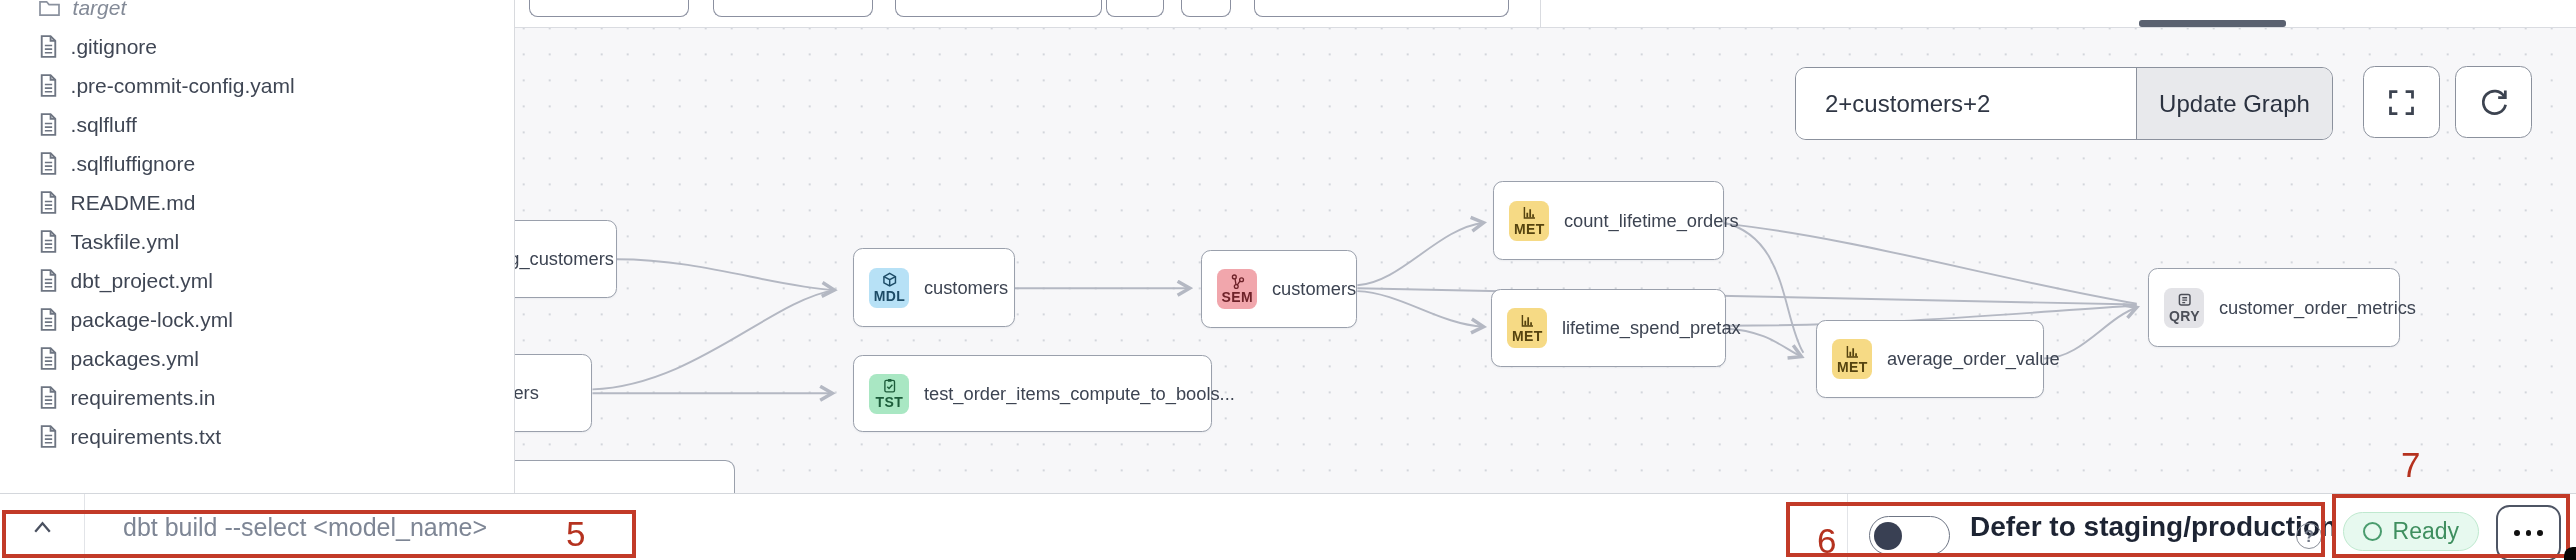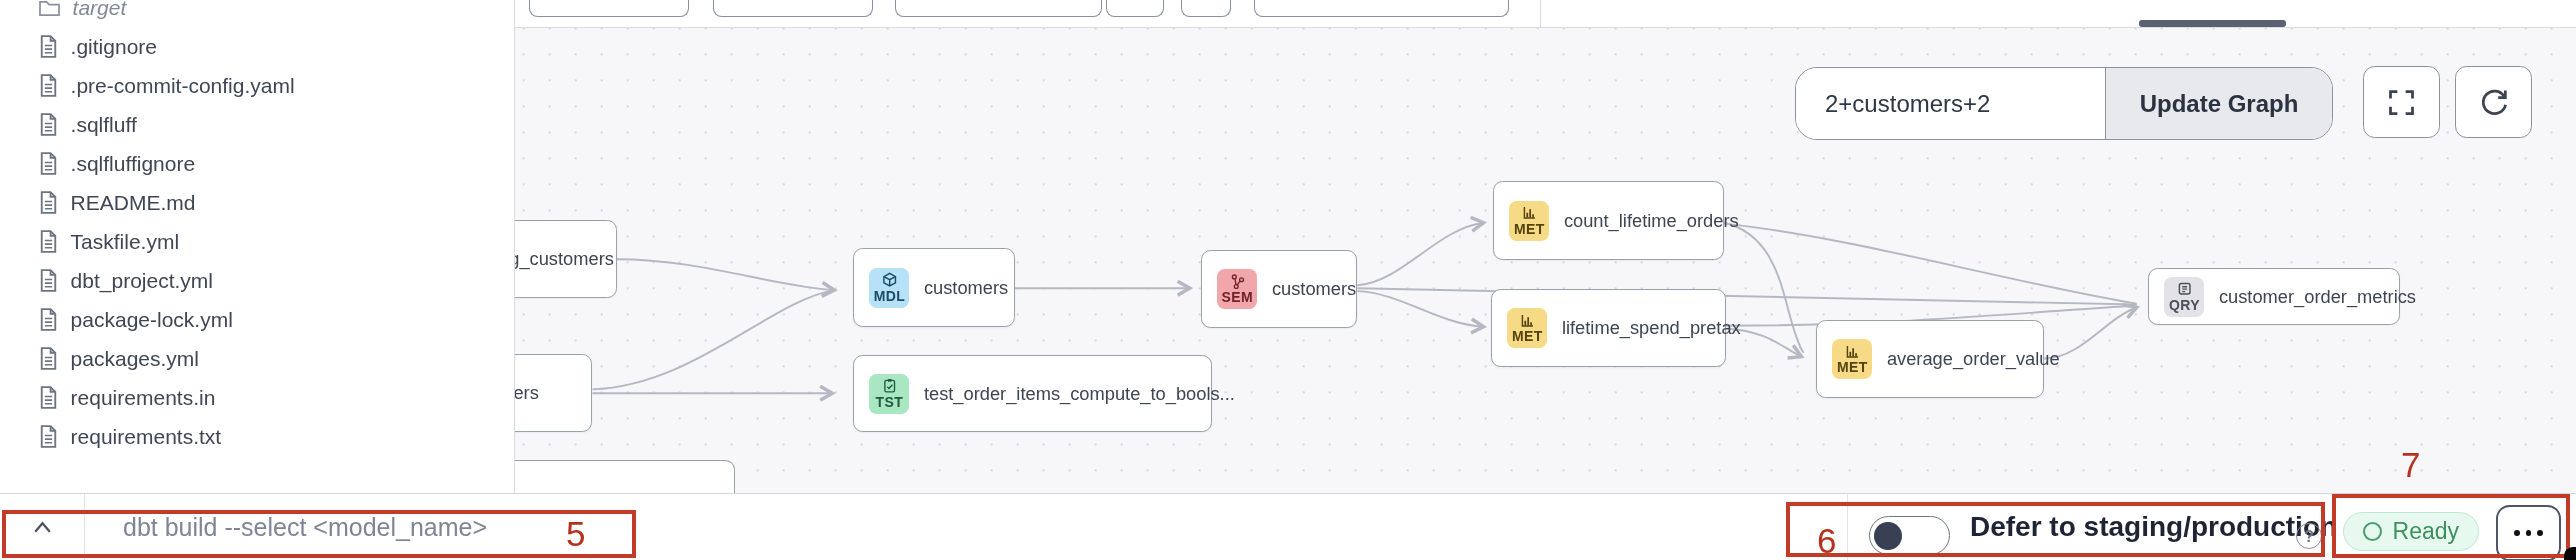--- a/index.html
+++ b/index.html
@@ -35,25 +35,25 @@
   .badge.b-mdl { background:#b7e1f6; color:#1c4b66; }
   .badge.b-sem { background:#f1a6ac; color:#6e2229; }
   .badge.b-met { background:#f6da85; color:#55430f; }
   .badge.b-tst { background:#a9e7c3; color:#1c5c3a; }
   .badge.b-qry { background:#e3e3e7; color:#4c4f58; }
   .node-fragment { position:absolute; z-index:3; background:#ffffff; border:1.4px solid #9aa0ac;
     border-bottom:none; border-radius:9.6px 9.6px 0 0; }
 
   
   .selector-group { position:absolute; left:1795px; top:67px; width:538px; height:73px; z-index:4;
-    display:flex; background:#ffffff; border:1.4px solid #8b919d; border-radius:22px; overflow:hidden;gap:16px; }
+    display:flex; background:#ffffff; border:1.4px solid #8b919d; border-radius:11px; overflow:hidden;gap:16px; }
   .selector-input { flex:1; display:flex; align-items:center; padding-left:29px;
     font-size:24px; color:#2f3644; background:#ffffff; }
-  .update-btn { width:227px; display:flex; align-items:center; justify-content:center;
-    background:#e8e9ec; border-left:1.4px solid #8b919d; font-size:24px; font-weight:700; color:#2b3240; cursor:pointer; }
+  .update-btn { width:196px; display:flex; align-items:center; justify-content:center;
+    background:#e8e9ec; border-left:1.4px solid #8b919d; font-size:24px; font-weight:400; color:#2b3240; cursor:pointer; }
   .icon-btn { position:absolute; top:66px; width:77px; height:72px; z-index:4; background:#ffffff;
     border:1.4px solid #8b919d; border-radius:11.6px; display:flex; align-items:center; justify-content:center; cursor:pointer; }
 
   
   .sidebar { position:absolute; left:12px; top:0; width:503px; height:493px; background:#ffffff;
     border-right:1px solid #d8dade; z-index:6; overflow:hidden; }
   .file-list { position:absolute; left:0; top:-11.6px; width:100%; }
   .file-item { height:39px; display:flex; align-items:center; gap:11.6px; padding-left:26px; cursor:pointer; }
   .file-item .file-label { font-size:21px; color:#3f4654; white-space:nowrap; }
   .file-item.folder .file-label { font-style:italic; color:#838a97; }
@@ -184,21 +184,21 @@
   <span class="badge b-met">
     <svg width="15.4" height="15.4" viewBox="0 0 16 16">
         <path d="M2.5 2 V13.5 H13.5" fill="none" stroke="currentColor" stroke-width="1.5"></path>
         <path d="M5.5 13 V8 M8.5 13 V4.5 M11.5 13 V9.5" stroke="currentColor" stroke-width="1.8" fill="none"></path>
       </svg>
     <span class="badge-label">MET</span>
   </span>
   <span class="node-label">average_order_value</span>
 </div>
 
-<div class="node" style="left:2148px;top:268px;width:252px;height:57px;">
+<div class="node" style="left:2148px;top:268px;width:252px;height:79px;">
   <span class="badge b-qry">
     <svg width="15.4" height="15.4" viewBox="0 0 16 16">
         <rect x="2.5" y="2.5" width="11" height="11" rx="2" fill="none" stroke="currentColor" stroke-width="1.5"></rect>
         <path d="M5.5 6 h5 M5.5 8.5 h5 M5.5 11 h3" stroke="currentColor" stroke-width="1.4" fill="none"></path>
       </svg>
     <span class="badge-label">QRY</span>
   </span>
   <span class="node-label">customer_order_metrics</span>
 </div>
 

